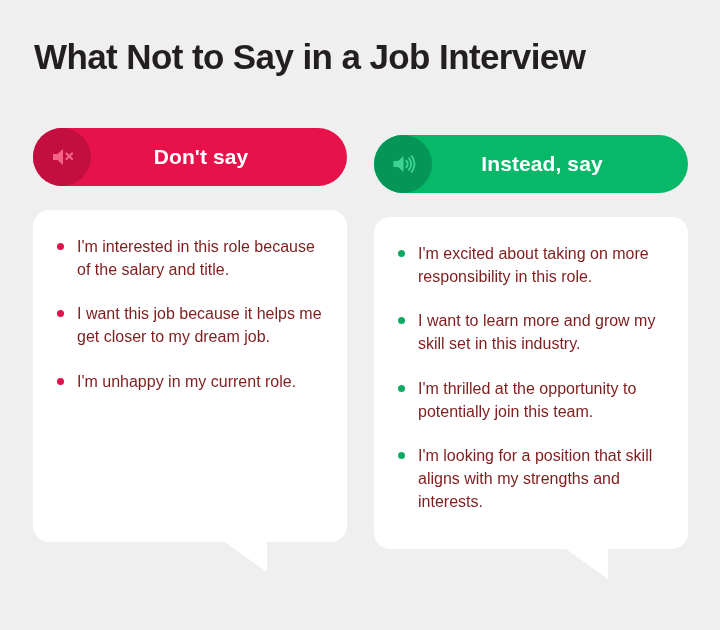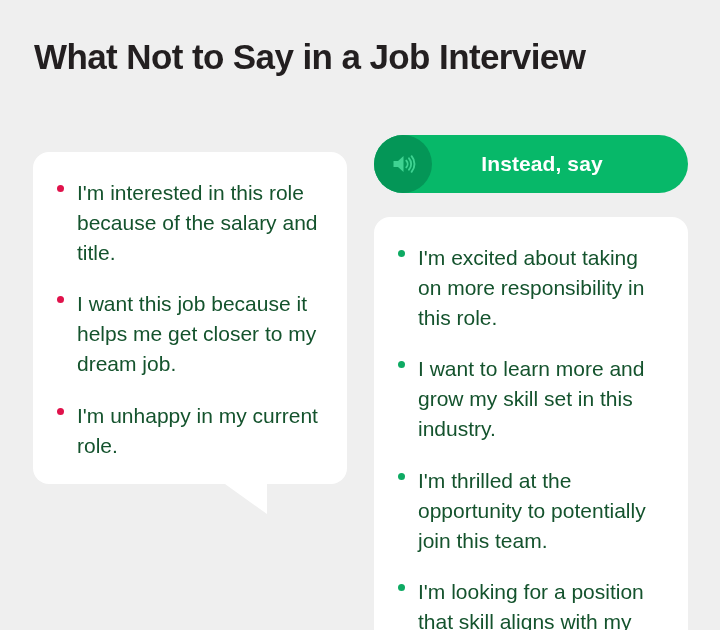--- a/index.html
+++ b/index.html
@@ -116,23 +116,23 @@
   
   .bullet-list {
     list-style: none;
     margin: 0;
     padding: 0;
   }
   .bullet-item {
     position: relative;
     padding-left: 22px;
     margin-bottom: 22px;
-    font-size: 21px;
+    font-size: 16px;
     line-height: 1.42;
-    color: #14532d;
+    color: #7f1d1d;
   }
   .bullet-item:last-child { margin-bottom: 0; }
   .bullet-item::before {
     content: "";
     position: absolute;
     left: 2px;
     top: 7px;
     width: 7px;
     height: 7px;
     border-radius: 50%;
@@ -144,20 +144,32 @@
 <body>
 
 <div class="infographic">
 
   <div class="page-title">What Not to Say in a Job Interview</div>
 
   <div class="columns">
 
     <div class="column left">
 
+      <div class="pill dont">
+        <span class="pill-badge">
+          <svg width="30" height="30" viewBox="0 0 30 30" aria-hidden="true">
+            <path d="M6 12 L10.5 12 L16 7 L16 23 L10.5 18 L6 18 Z" fill="#f46487"></path>
+            <g stroke="#f46487" stroke-width="2.2" stroke-linecap="round">
+              <line x1="19.5" y1="11.5" x2="25" y2="17"></line>
+              <line x1="25" y1="11.5" x2="19.5" y2="17"></line>
+            </g>
+          </svg>
+        </span>
+        <span class="pill-label">Don't say</span>
+      </div>
 
       <div class="bubble-wrap">
         <div class="bubble">
           <ul class="bullet-list left-list">
             <li class="bullet-item">I'm interested in this role because of the salary and title.</li>
             <li class="bullet-item">I want this job because it helps me get closer to my dream job.</li>
             <li class="bullet-item">I'm unhappy in my current role.</li>
           </ul>
           <span class="bubble-tail"></span>
         </div>

